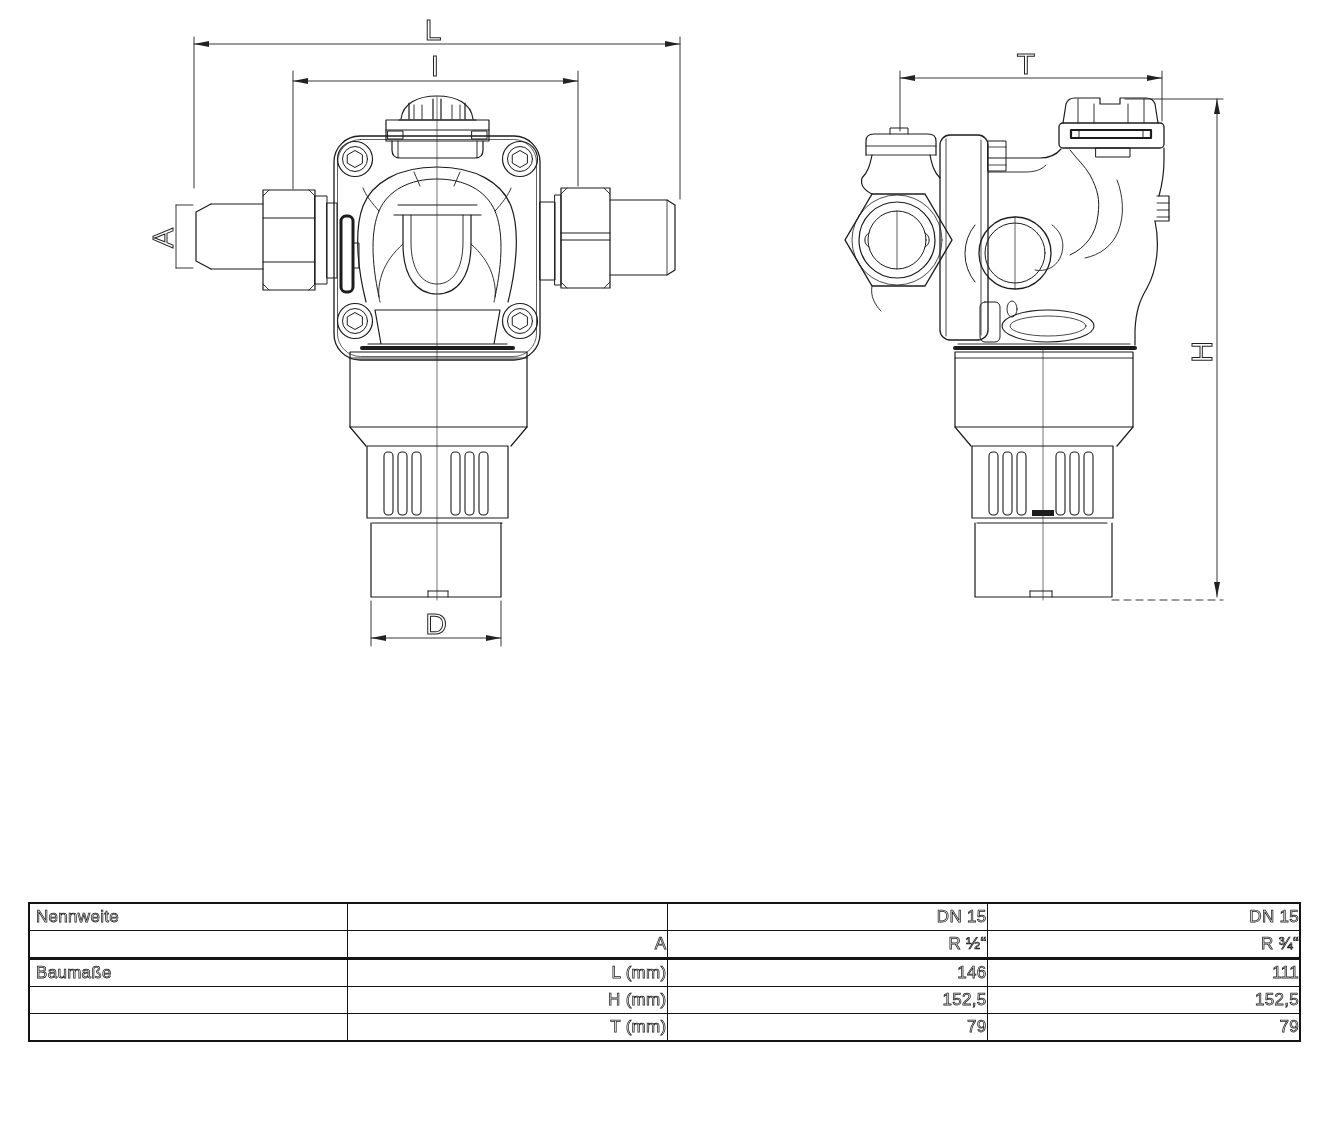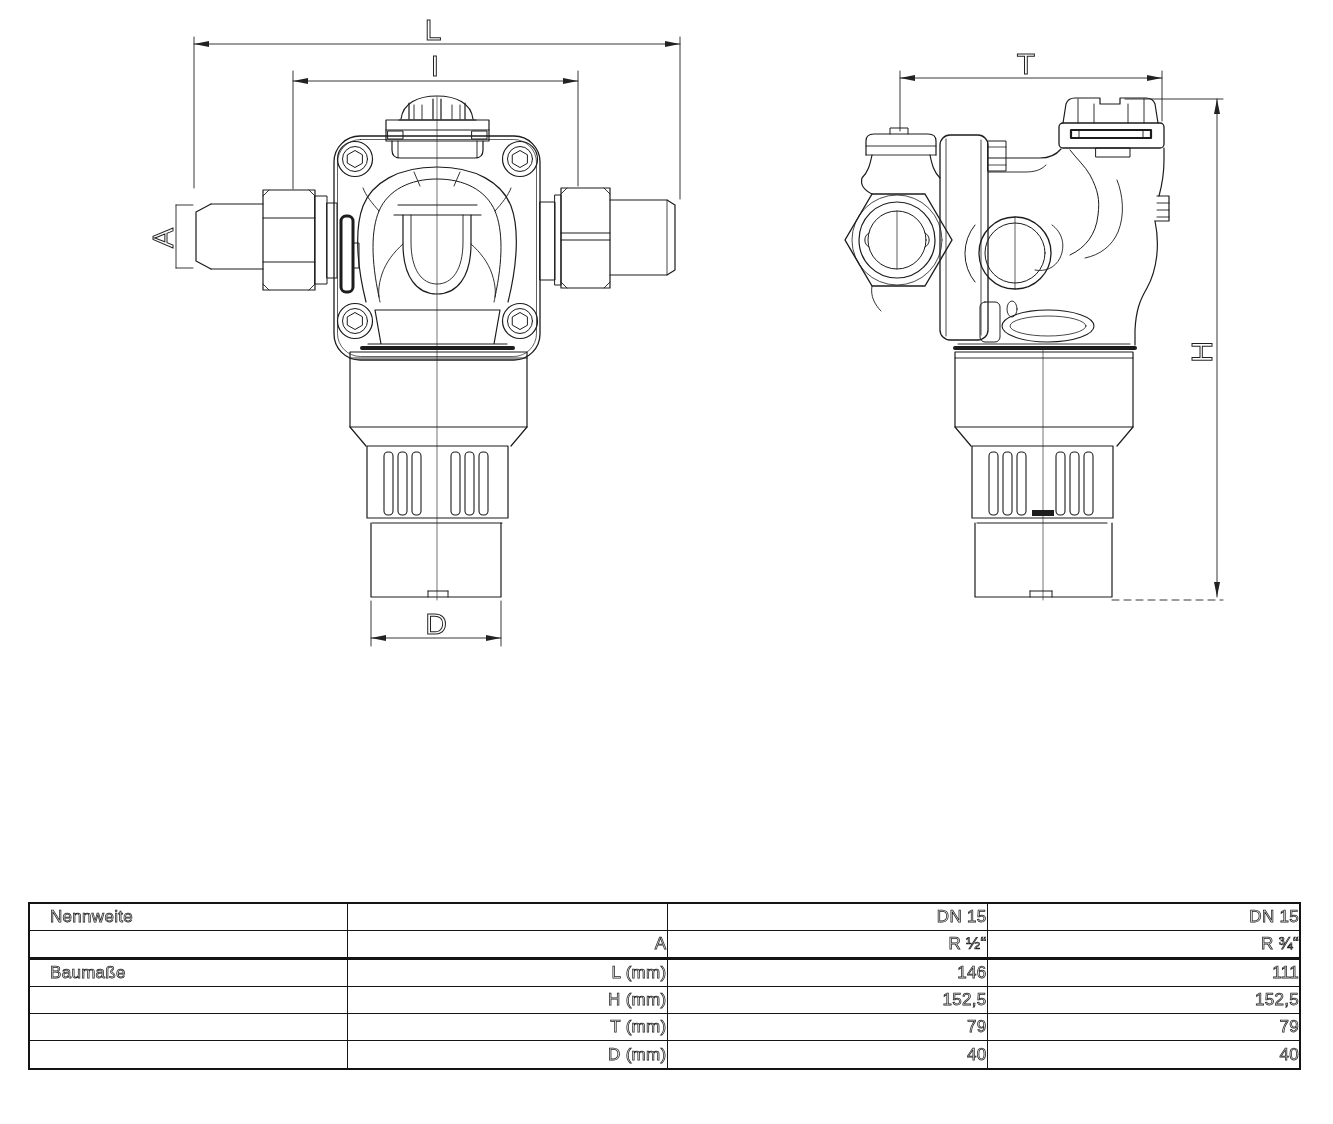--- a/index.html
+++ b/index.html
@@ -8,21 +8,21 @@
   #drawing{position:absolute;left:0;top:0;}
   .dimtext{font-family:"Liberation Sans", sans-serif;font-size:30px;fill:none;
            stroke:#1f1f1f;stroke-width:1;}
   
   .table-wrap{position:absolute;left:28px;top:902px;width:1271px;}
   table.dims{border-collapse:collapse;table-layout:fixed;width:1271px;
              border:2px solid #141414;}
   table.dims td{border:1.3px solid #141414;height:26.1px;font-size:17px;
                 text-align:right;vertical-align:middle;padding:0;color:#2b2b2b;
                 letter-spacing:0.3px;overflow:hidden;white-space:nowrap;}
-  table.dims td.c0{text-align:left;padding-left:20px;}
+  table.dims td.c0{text-align:left;padding-left:6px;}
   table.dims tr.section-end td{border-bottom-width:3px;}
   @supports (-webkit-text-stroke: 0.8px #222){
     table.dims td{color:rgba(0,0,0,0.05);-webkit-text-stroke:0.75px #232323;}
   }
 </style>
 </head>
 <body>
 
 <div id="page">
 
@@ -261,22 +261,16 @@
           <td>H (mm)</td>
           <td>152,5</td>
           <td>152,5</td>
         </tr>
         <tr>
           <td class="c0"></td>
           <td>T (mm)</td>
           <td>79</td>
           <td>79</td>
         </tr>
-        <tr>
-          <td class="c0"></td>
-          <td>D (mm)</td>
-          <td>40</td>
-          <td>40</td>
-        </tr>
       </tbody>
     </table>
   </div>
 </div>
 
 </body></html>

